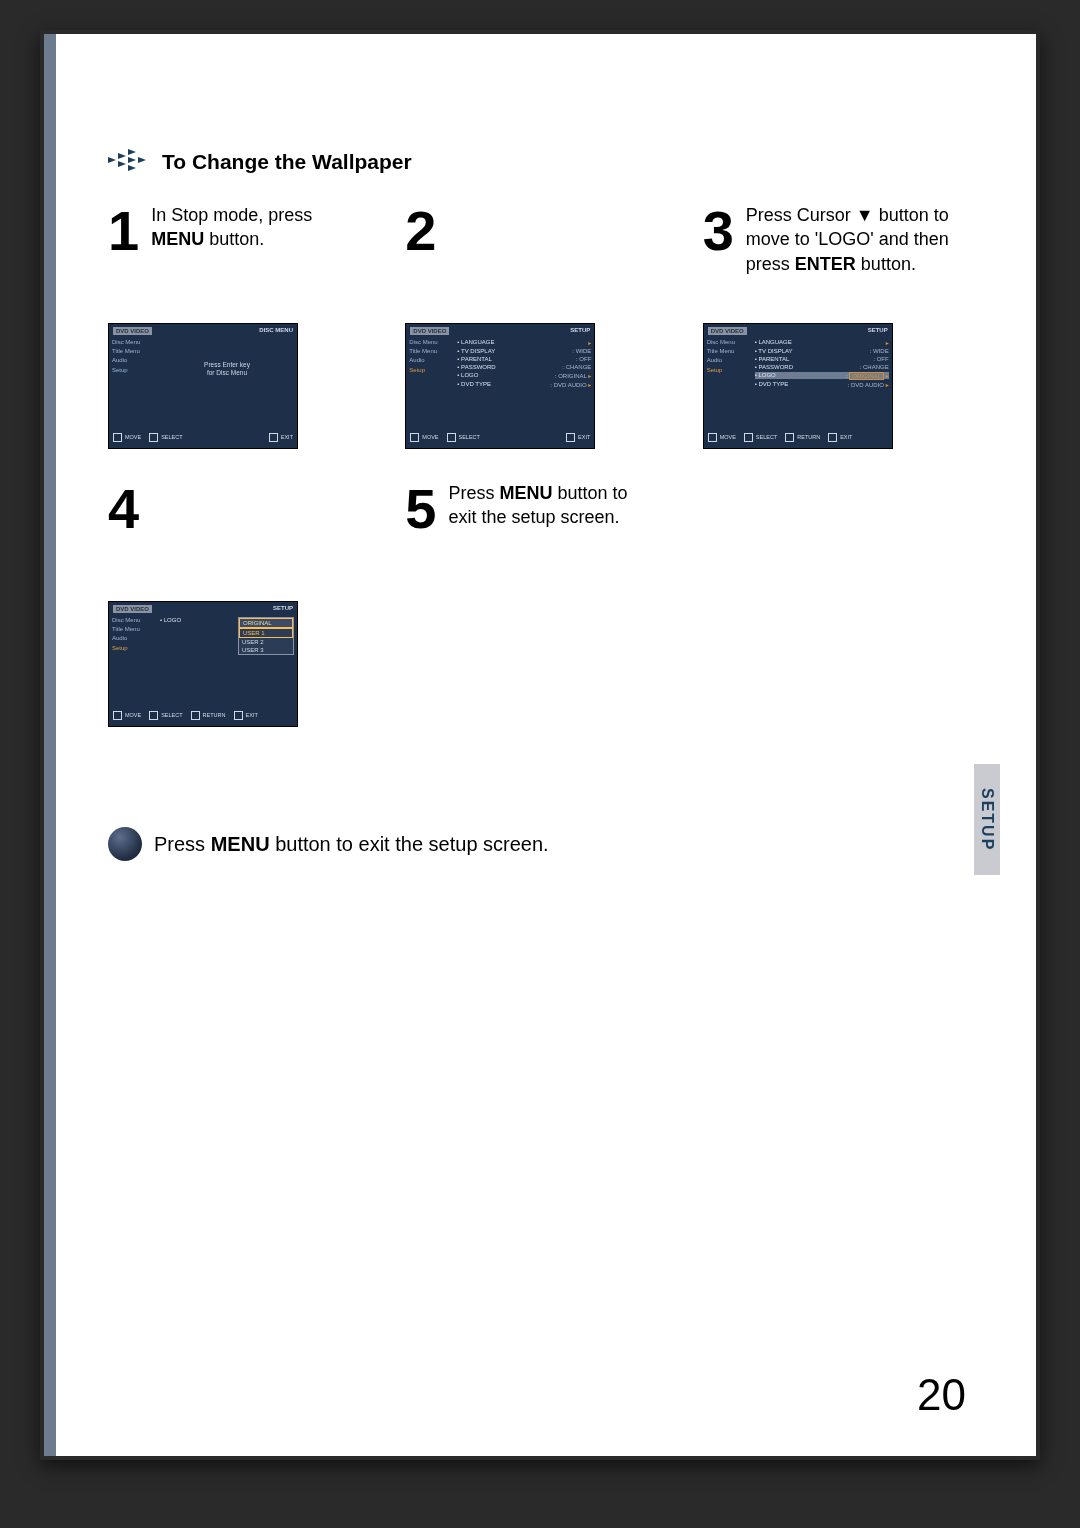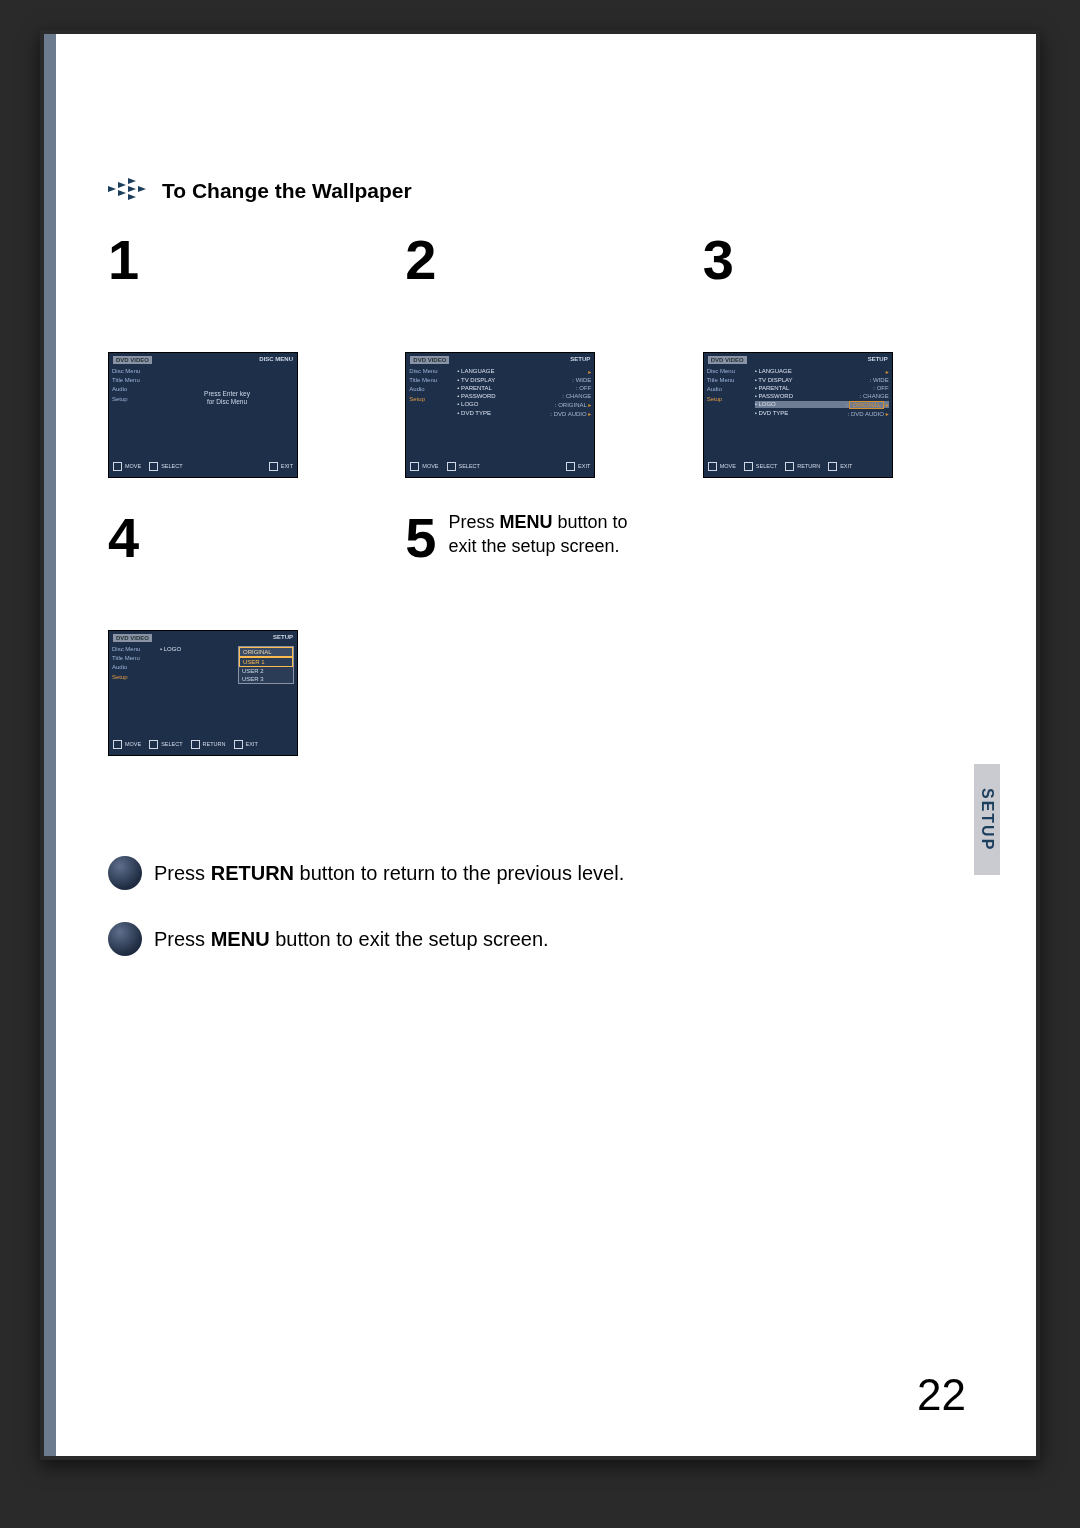--- a/index.html
+++ b/index.html
@@ -31,21 +31,21 @@
     position: absolute;
     top: 0; left: 0; right: 0; bottom: 0;
     padding: 40px 40px 10px 52px;
     border-left: 12px solid #6c7b8e;
   }
   
   .section-header {
     display: flex;
     align-items: center;
     gap: 12px;
-    margin-top: 104px;
+    margin-top: 75px;
     margin-bottom: 28px;
   }
   .header-icon { width: 42px; height: 26px; }
   .section-title { font-size: 21px; font-weight: bold; color: #000; }
 
   
   .steps {
     display: grid;
     grid-template-columns: 1fr 1fr 1fr;
     column-gap: 36px;
@@ -218,20 +218,23 @@
           <polygon points="30,8 30,14 38,11" fill="#1d3f5e"></polygon>
         </svg>
         <div class="section-title">To Change the Wallpaper</div>
       </div>
 
       <div class="steps">
 
         <div class="step">
           <div class="step-head">
             <div class="bignum">1</div>
+            <div class="desc">
+              <span>In Stop mode, press </span><strong>MENU</strong><span> button.</span>
+            </div>
           </div>
           <div class="shot">
             <div class="topbar">
               <span class="left-chip">DVD VIDEO</span>
               <span>DISC MENU</span>
             </div>
             <div class="body">
               <div class="side">
                 <div class="item">Disc Menu</div>
                 <div class="item">Title Menu</div>
@@ -298,20 +301,23 @@
               <span>MOVE</span>
               <span>SELECT</span>
               <span style="margin-left:auto">EXIT</span>
             </div>
           </div>
         </div>
 
         <div class="step">
           <div class="step-head">
             <div class="bignum">3</div>
+            <div class="desc">
+              <span>Press Cursor ▼ button to move to 'LOGO' and then press </span><strong>ENTER</strong><span> button.</span>
+            </div>
           </div>
           <div class="shot">
             <div class="topbar">
               <span class="left-chip">DVD VIDEO</span>
               <span>SETUP</span>
             </div>
             <div class="body">
               <div class="side">
                 <div class="item">Disc Menu</div>
                 <div class="item">Title Menu</div>
@@ -402,28 +408,22 @@
 
         <div></div>
       </div>
 
       <div class="tab">SETUP</div>
 
       <div class="notes">
         <div class="note">
           <div class="dot"></div>
           <div class="note-text">
-            Press <strong>RETURN</strong> button to return to the previous level.
-          </div>
-        </div>
-        <div class="note">
-          <div class="dot"></div>
-          <div class="note-text">
             Press <strong>MENU</strong> button to exit the setup screen.
           </div>
         </div>
       </div>
 
-      <div class="pagenum">22</div>
+      <div class="pagenum">20</div>
 
     </div>
   </div>
 </div>
 
 </body></html>

